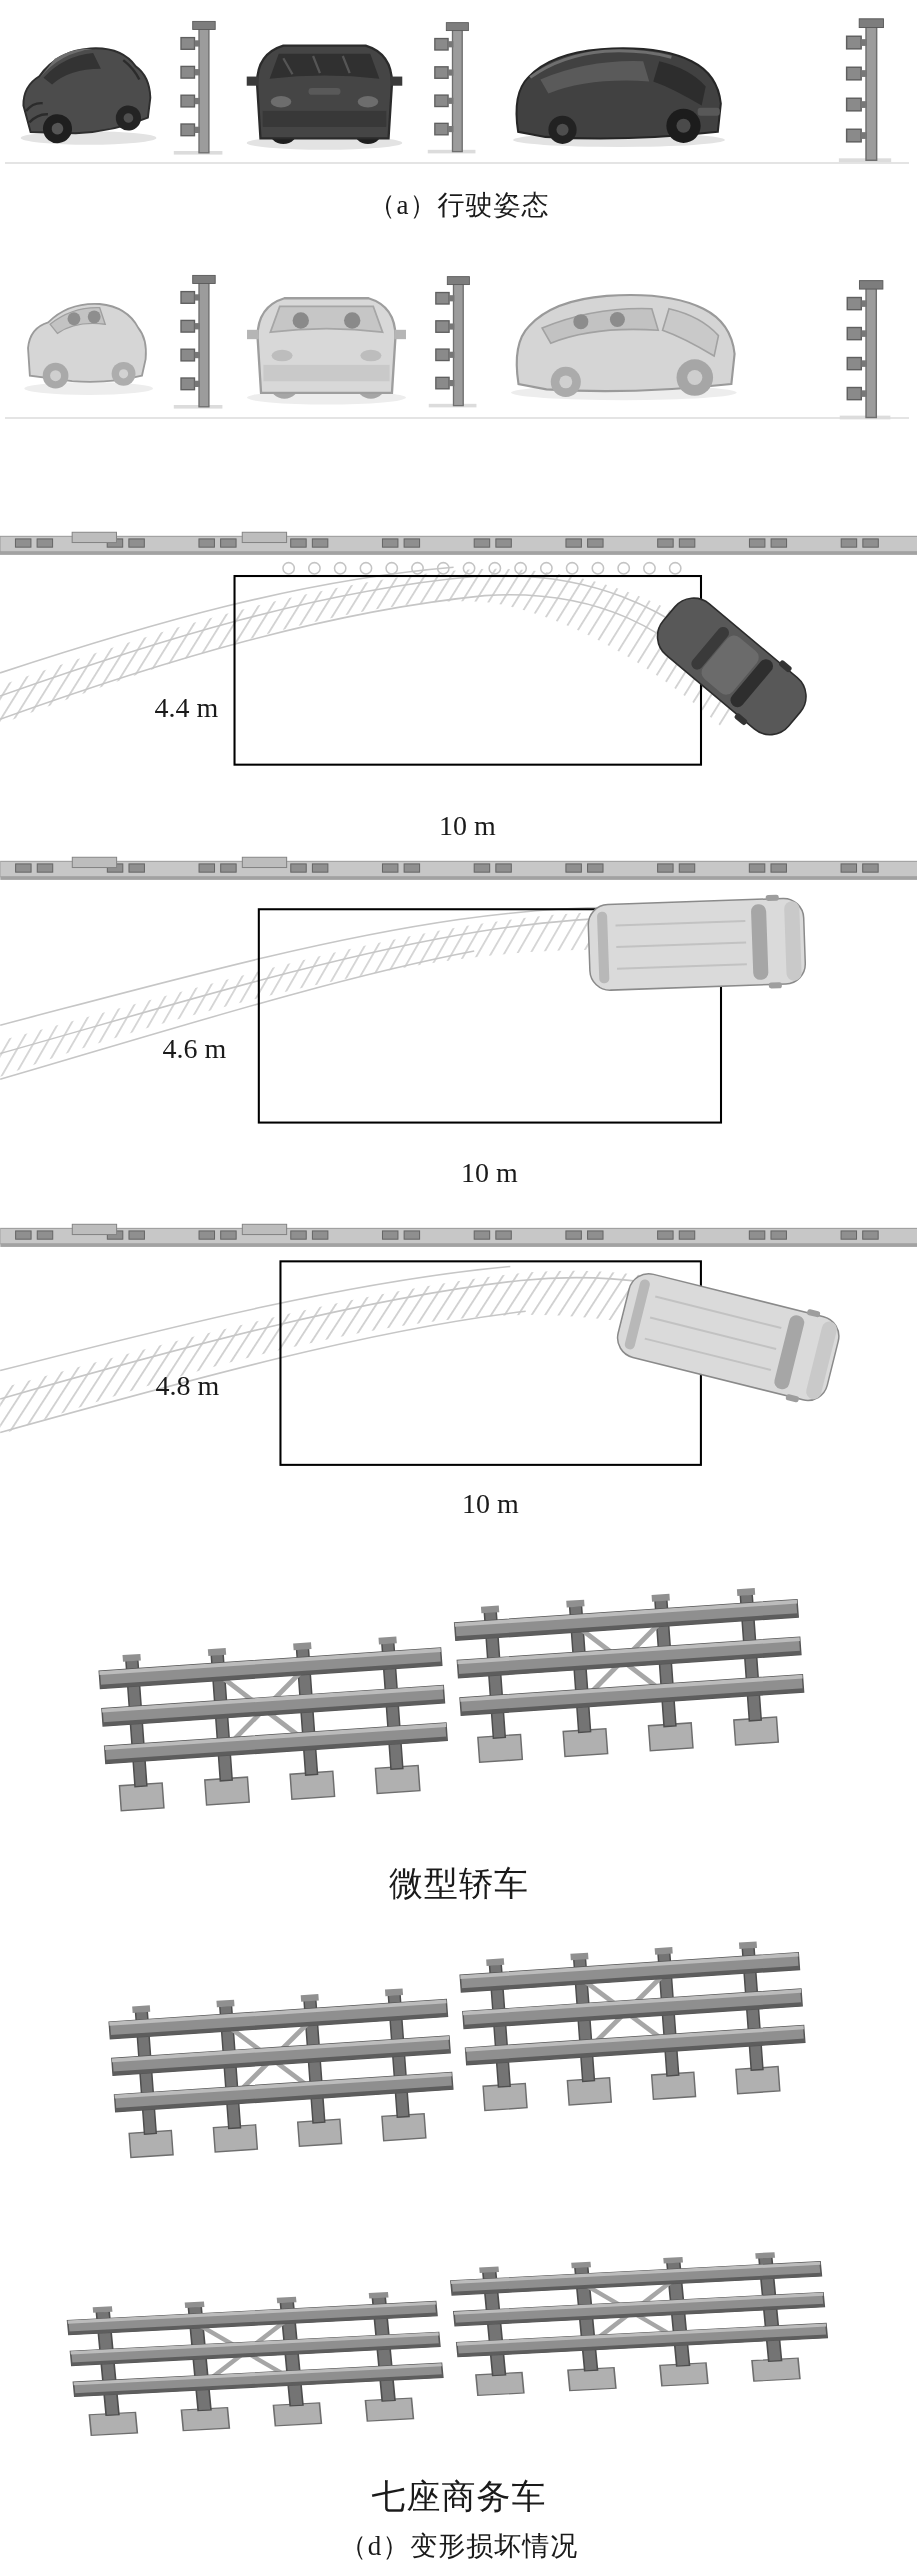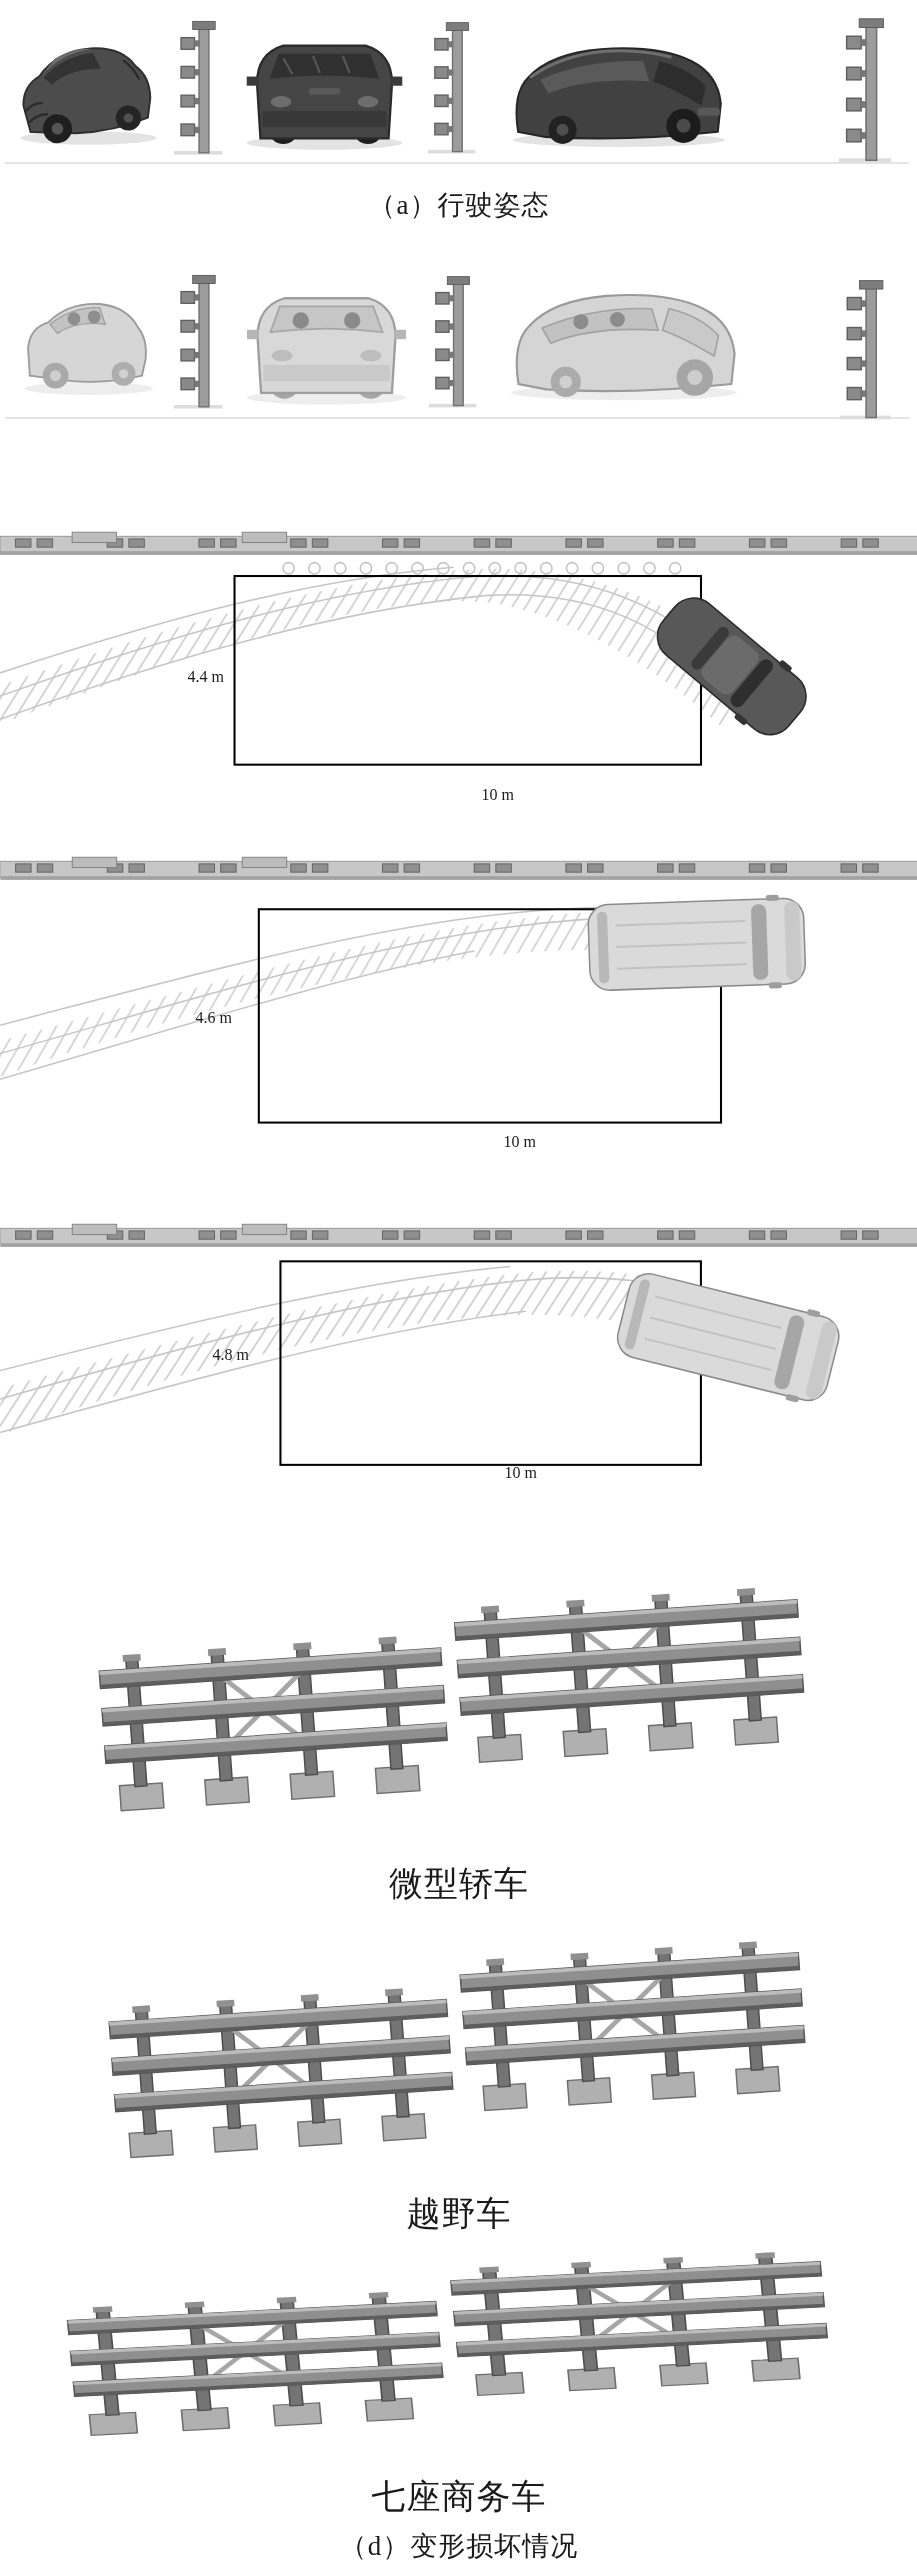--- a/index.html
+++ b/index.html
@@ -1,20 +1,20 @@
 <!DOCTYPE html>
 <html style="font-size:8.2px"><head>
 <meta charset="utf-8">
 <style>
   html,body{margin:0;padding:0;background:#ffffff;}
   .page{position:relative;width:918px;height:2670px;background:#ffffff;
         font-family:"Liberation Serif","DejaVu Serif",serif;color:#1a1a1a;overflow:hidden;}
   .abs{position:absolute;}
   .caption{position:absolute;left:0;width:100%;text-align:center;font-size:27px;letter-spacing:1px;}
-  .meas{position:absolute;font-size:16px;text-align:right;}
+  .meas{position:absolute;font-size:28px;text-align:center;margin-top:24px;}
   .dlabel{position:absolute;left:0;width:100%;text-align:center;font-size:34px;letter-spacing:1px;}
   .groundline{position:absolute;height:1.5px;background:#e4e4e4;}
   svg{display:block;}
 </style>
 </head>
 <body>
 
 <svg aria-hidden="true" style="position:absolute;width:0;height:0;overflow:hidden">
   <defs>
     <symbol id="sym-post" viewBox="0 0 60 160">
@@ -360,33 +360,32 @@
     <g fill="none" stroke="#c6c6c6" stroke-width="3">
       <path d="M 0,355 C 350,255 710,158 1010,125 C 1180,108 1340,132 1470,185"></path>
       <path d="M 0,300 C 330,215 690,125 990,98"></path>
       <path d="M 0,420 C 360,320 720,220 1020,185"></path>
     </g>
     <rect x="544" y="88" width="816" height="395" fill="none" stroke="#000000" stroke-width="4"></rect>
     <g transform="translate(1413,235) rotate(14)">
       <use href="#sym-top-light" x="-215" y="-93" width="430" height="186"></use>
     </g>
   </svg>
-  <div class="meas" style="left:174px;top:1346px;width:75px;">4.8 m</div>
+  <div class="meas" style="left:150px;top:1346px;width:75px;">4.8 m</div>
   <div class="meas" style="left:444px;top:1464px;width:93px;">10 m</div>
 
 
   <svg class="abs" style="left:95px;top:1566px" width="726" height="270" viewBox="0 0 1460 560" preserveAspectRatio="none">
       <use href="#sym-guardrail" width="1460" height="560"></use>
     </svg>
   <div class="dlabel" style="top:1861px;">微型轿车</div>
 
   <svg class="abs" style="left:105px;top:1920px" width="717" height="262" viewBox="0 0 1460 560" preserveAspectRatio="none">
       <use href="#sym-guardrail" width="1460" height="560"></use>
     </svg>
-  <div class="dlabel" style="top:2191px;">越野车</div>
 
   <svg class="abs" style="left:63px;top:2234px" width="783" height="222" viewBox="0 0 1460 560" preserveAspectRatio="none">
       <use href="#sym-guardrail" width="1460" height="560"></use>
     </svg>
   <div class="dlabel" style="top:2474px;font-family:Liberation Serif, serif;">七座商务车</div>
 
   <div class="caption" style="top:2528px;">（d）变形损坏情况</div>
 </div>
 
 

